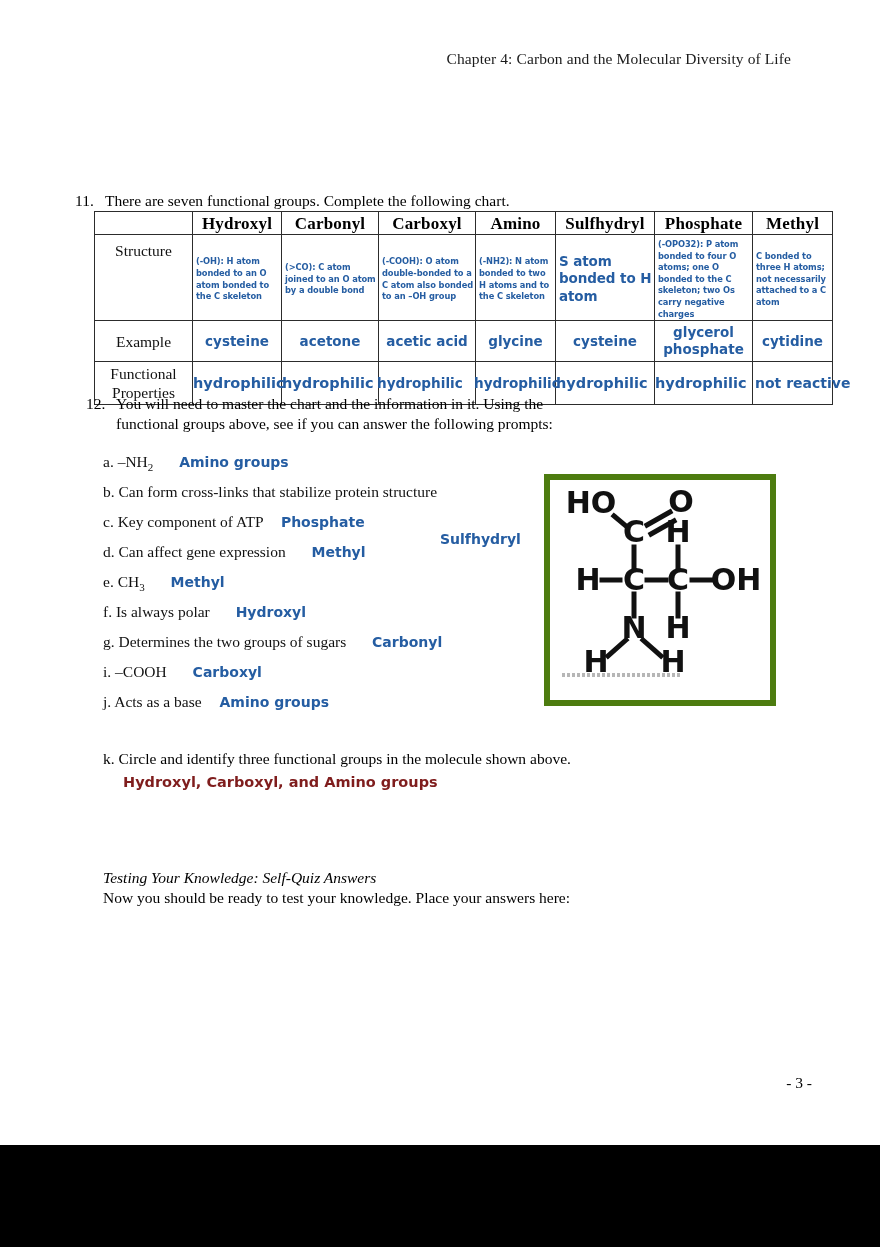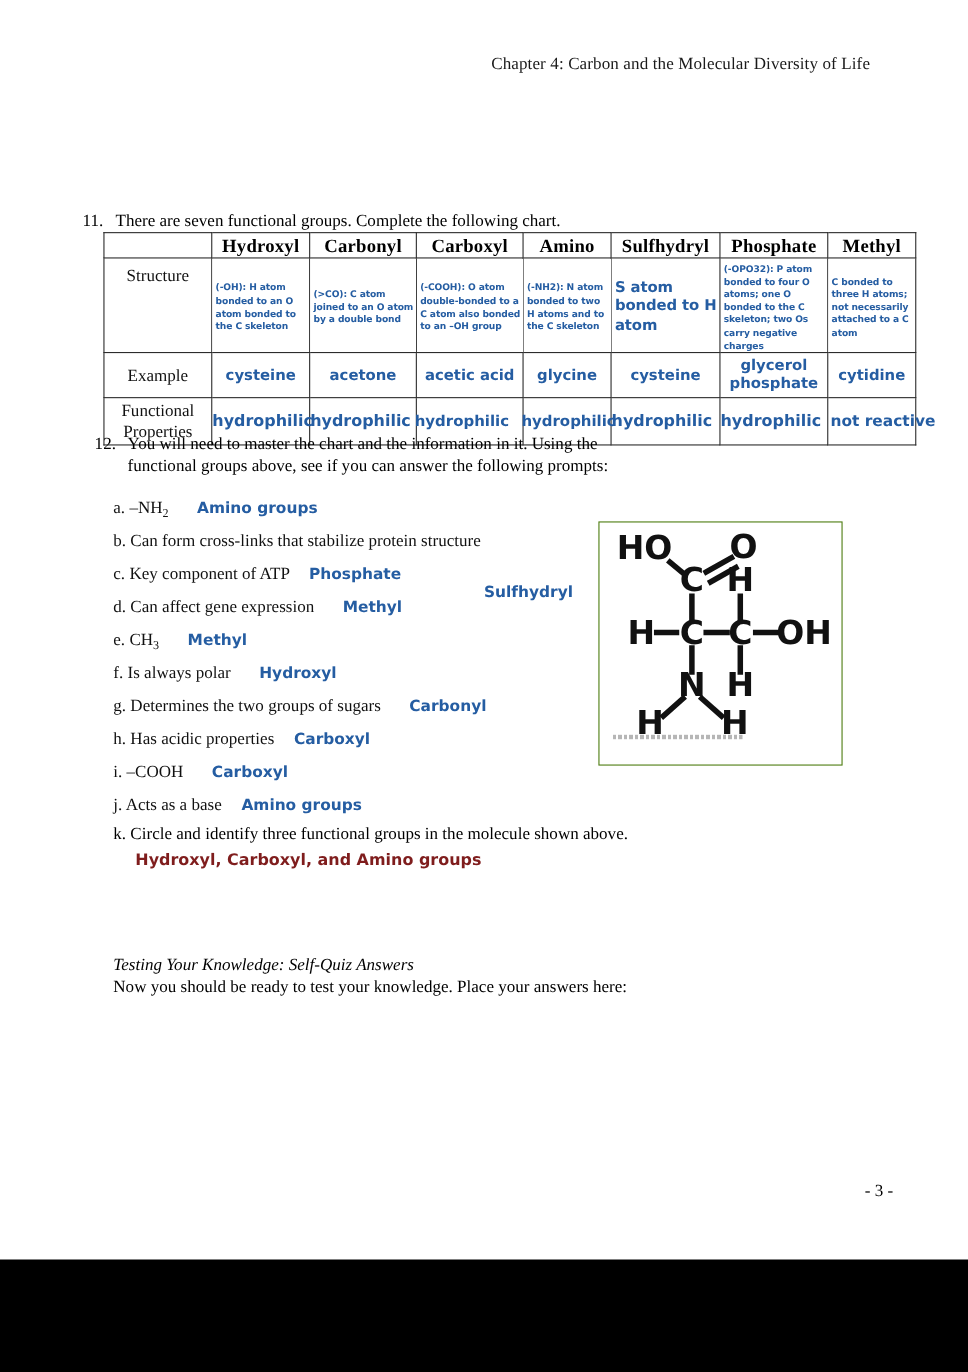--- a/index.html
+++ b/index.html
@@ -210,21 +210,21 @@
     white-space: nowrap;
   }
 
   
   .mol-box {
     position: absolute;
     left: 544px;
     top: 474px;
     width: 220px;
     height: 220px;
-    border: 1px solid #4d7c0f;
+    border: 6px solid #4d7c0f;
     background: #fff;
   }
   .mol-box svg { display: block; }
   .copyright-micro {
     position: absolute;
     left: 12px;
     top: 193px;
     width: 118px;
     height: 4px;
     background: repeating-linear-gradient(
@@ -428,25 +428,20 @@
       <span class="prompt">Is always polar</span>
       <span class="ann wide">Hydroxyl</span>
     </div>
 
     <div class="item">
       <span class="prompt">g.</span>
       <span class="prompt">Determines the two groups of sugars</span>
       <span class="ann wide">Carbonyl</span>
     </div>
 
-    <div class="item">
-      <span class="prompt">h.</span>
-      <span class="prompt">Has acidic properties</span>
-      <span class="ann">Carboxyl</span>
-    </div>
 
     <div class="item">
       <span class="prompt">i.</span>
       <span class="prompt">–COOH</span>
       <span class="ann wide">Carboxyl</span>
     </div>
 
     <div class="item">
       <span class="prompt">j.</span>
       <span class="prompt">Acts as a base</span>

